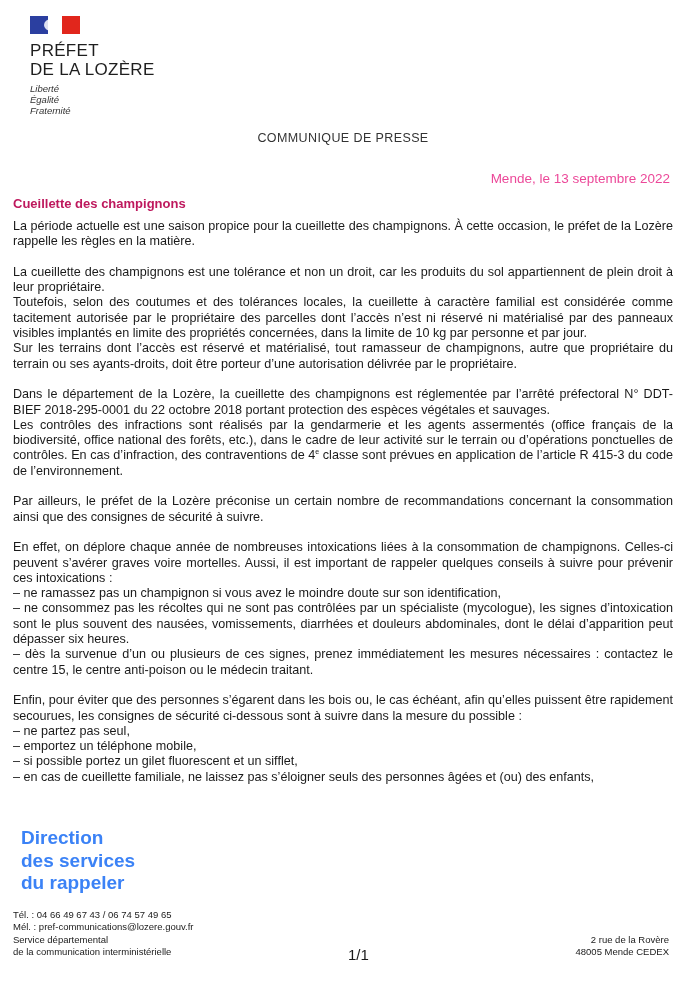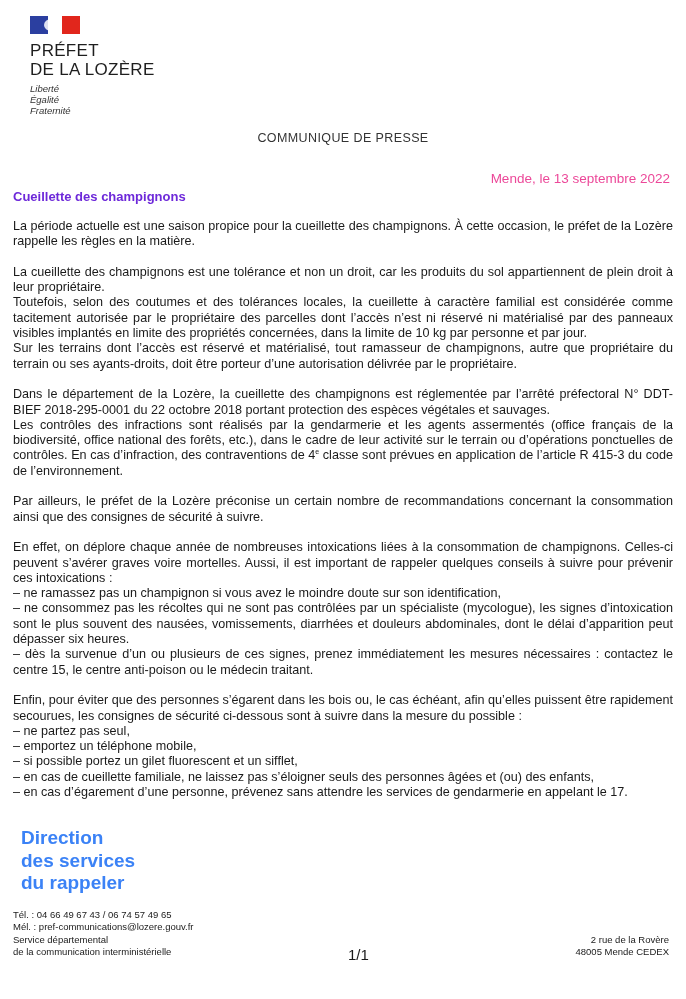--- a/index.html
+++ b/index.html
@@ -11,21 +11,21 @@
   .flag { position: relative; width: 50px; height: 18px; }
   .flag .blue { position: absolute; left: 0; top: 0; width: 18px; height: 18px; background: #2b3fa0; }
   .flag .white { position: absolute; left: 18px; top: 0; width: 14px; height: 18px; background: #ffffff; }
   .flag .red { position: absolute; left: 32px; top: 0; width: 18px; height: 18px; background: #e1261c; }
   .flag .marianne { position: absolute; left: 14px; top: 3px; width: 14px; height: 12px; border-radius: 50% 40% 50% 50%; background: #ffffff; opacity: .85; }
   .prefet-name { margin-top: 7px; font-weight: normal; font-size: 17px; line-height: 19px; letter-spacing: .3px; color: #1e1e1e; }
   .motto { margin-top: 4px; font-family: Liberation Sans, sans-serif; font-style: italic; font-size: 9.5px; line-height: 11px; color: #333; }
 
   .press-label { position: absolute; top: 131px; left: 0; width: 686px; text-align: center; font-size: 12.5px; letter-spacing: .4px; color: #333; }
   .date-line { position: absolute; top: 171px; right: 16px; font-size: 13.5px; color: #ec4899; }
-  .doc-title { position: absolute; top: 189px; left: 13px; font-weight: bold; font-size: 13px; color: #6d28d9; }
+  .doc-title { position: absolute; top: 196px; left: 13px; font-weight: bold; font-size: 13px; color: #be185d; }
 
   .body { position: absolute; left: 13px; top: 219px; width: 660px; font-size: 12.6px; line-height: 15.3px; color: #1a1a1a; text-align: justify; }
   .body p { margin: 0; }
   .body .gap { height: 15.3px; }
   .body sup { font-size: 7px; vertical-align: super; line-height: 0; }
 
   .direction { position: absolute; left: 21px; top: 827px; font-weight: bold; font-size: 19px; line-height: 22.5px; color: #3b82f6; }
 
   .footer-left { position: absolute; left: 13px; top: 909px; font-size: 9.5px; line-height: 12.3px; color: #1a1a1a; }
   .footer-page { position: absolute; left: 348px; top: 946px; font-size: 15px; color: #1a1a1a; }
@@ -71,21 +71,20 @@
   <p>En effet, on déplore chaque année de nombreuses intoxications liées à la consommation de champignons. Celles-ci peuvent s’avérer graves voire mortelles. Aussi, il est important de rappeler quelques conseils à suivre pour prévenir ces intoxications :</p>
   <p>– ne ramassez pas un champignon si vous avez le moindre doute sur son identification,</p>
   <p>– ne consommez pas les récoltes qui ne sont pas contrôlées par un spécialiste (mycologue), les signes d’intoxication sont le plus souvent des nausées, vomissements, diarrhées et douleurs abdominales, dont le délai d’apparition peut dépasser six heures.</p>
   <p>– dès la survenue d’un ou plusieurs de ces signes, prenez immédiatement les mesures nécessaires : contactez le centre 15, le centre anti-poison ou le médecin traitant.</p>
   <div class="gap"></div>
   <p>Enfin, pour éviter que des personnes s’égarent dans les bois ou, le cas échéant, afin qu’elles puissent être rapidement secourues, les consignes de sécurité ci-dessous sont à suivre dans la mesure du possible :</p>
   <p>– ne partez pas seul,</p>
   <p>– emportez un téléphone mobile,</p>
   <p>– si possible portez un gilet fluorescent et un sifflet,</p>
   <p>– en cas de cueillette familiale, ne laissez pas s’éloigner seuls des personnes âgées et (ou) des enfants,</p>
-  <p>– en cas d’égarement d’une personne, prévenez sans attendre les services de gendarmerie en appelant le 17.</p>
 </div>
 
 <div class="direction">
   <div>Direction</div>
   <div>des services</div>
   <div>du rappeler</div>
 </div>
 
 <div class="footer-left">
   <div>Tél. : 04 66 49 67 43 / 06 74 57 49 65</div>

